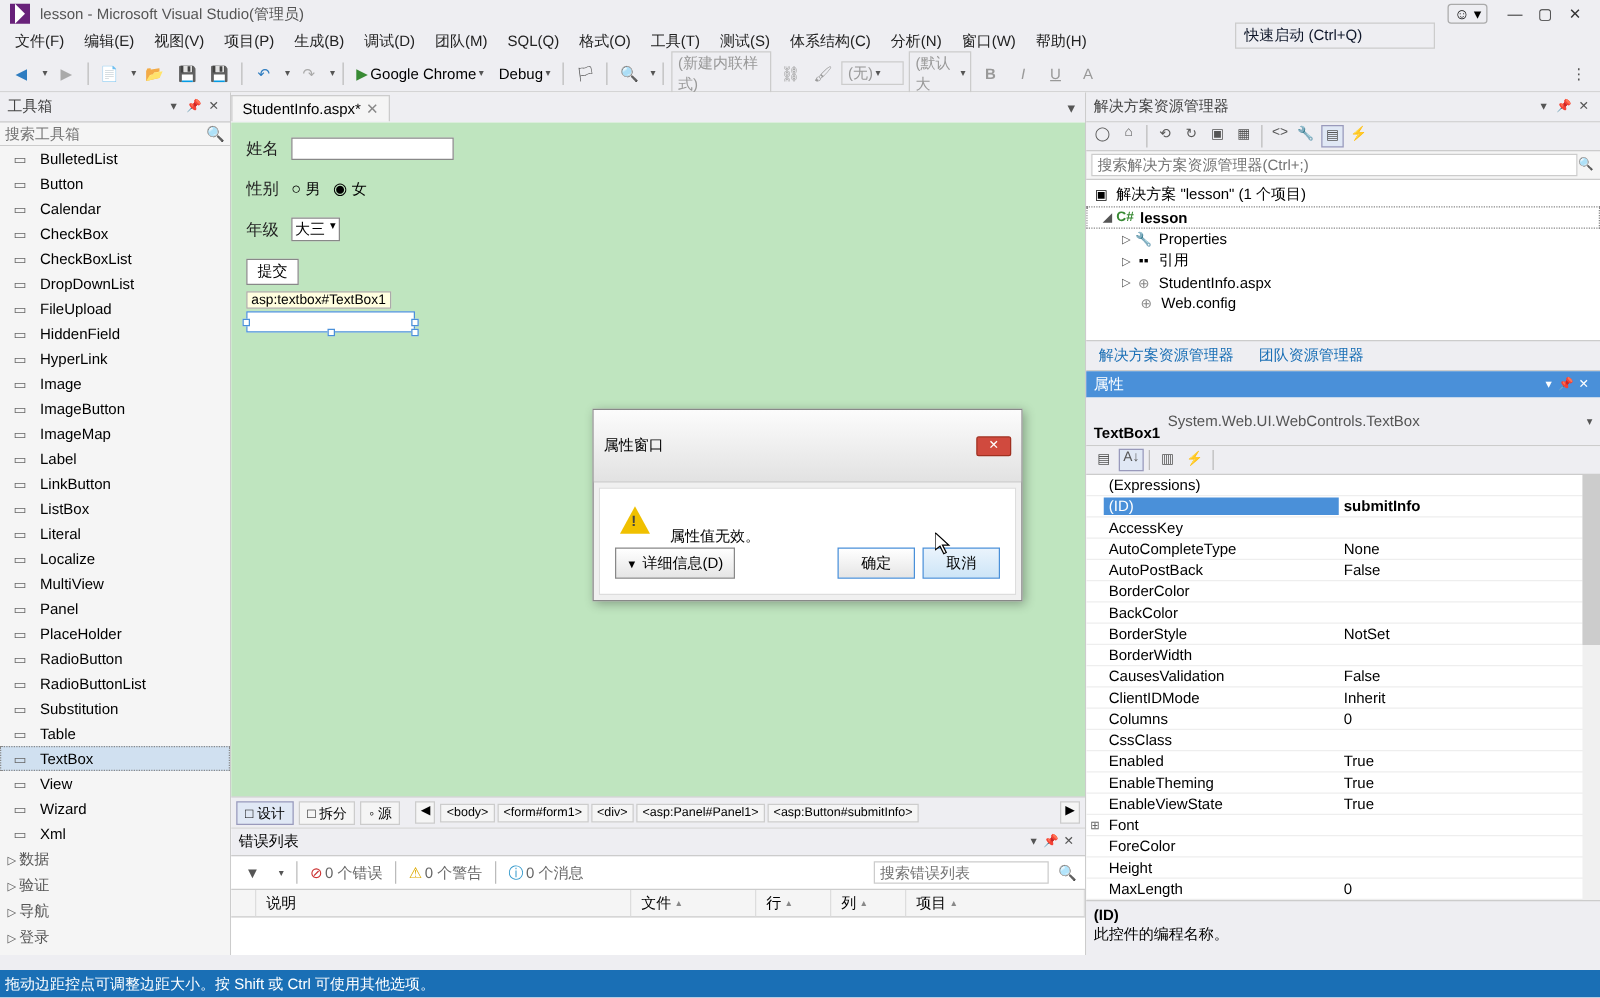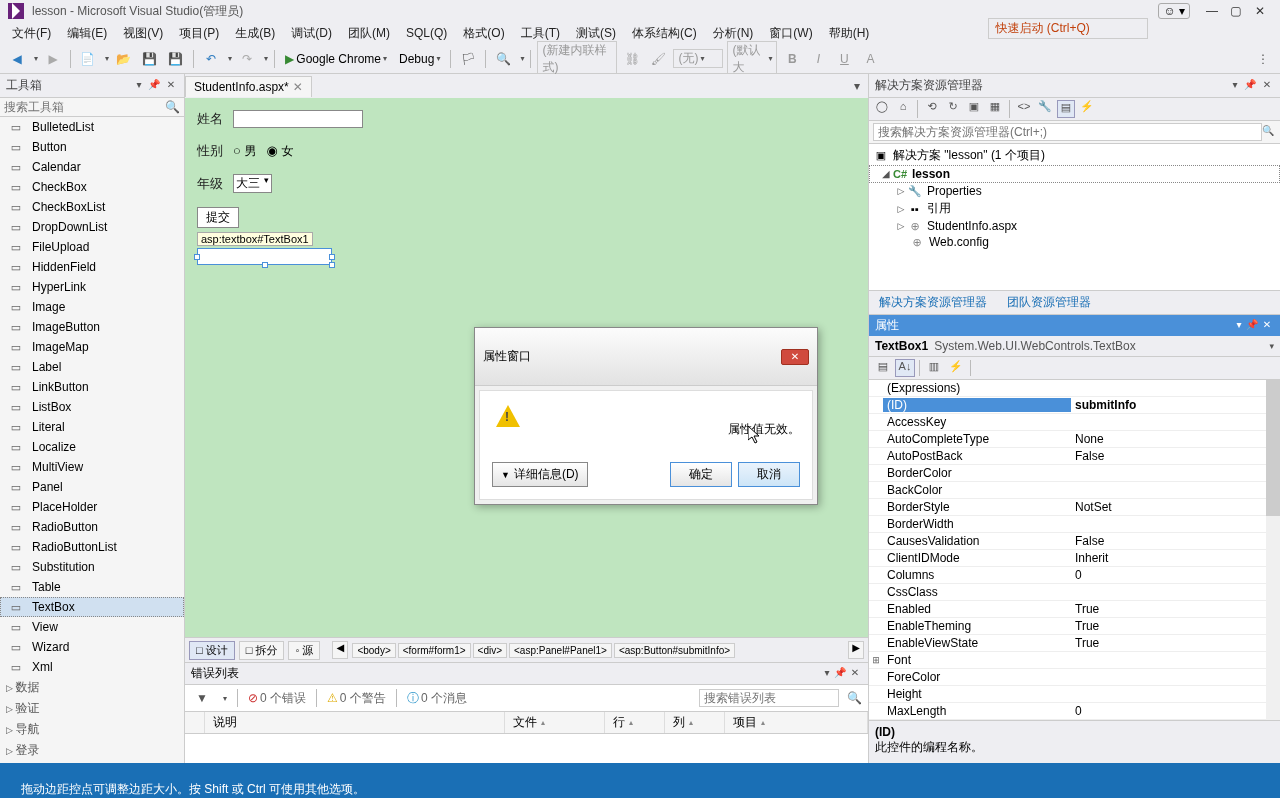--- a/index.html
+++ b/index.html
@@ -2,21 +2,21 @@
 <html><head>
 <meta charset="utf-8">
 <style>
 * { margin: 0; padding: 0; box-sizing: border-box; font-family: "Microsoft YaHei", "Segoe UI", sans-serif; font-size: 12px; }
 body { background: #eeeef2; overflow: hidden; width: 1280px; height: 798px; position: relative; }
 
 .titlebar { height: 22px; display: flex; align-items: center; padding: 0 8px; background: #eeeef2; }
 .titlebar .vs-icon { width: 16px; height: 16px; background: #68217a; position: relative; margin-right: 8px; }
 .titlebar .vs-icon::before { content: ""; position: absolute; width: 0; height: 0; border-left: 8px solid #fff; border-top: 8px solid transparent; border-bottom: 8px solid transparent; left: 4px; }
 .titlebar .title-text { color: #555; flex: 1; }
-.titlebar .quick-launch { border: 1px solid #ccc; padding: 1px 6px; width: 160px; color: #c2410c; margin-right: 10px; margin-top: 34px; }
+.titlebar .quick-launch { border: 1px solid #ccc; padding: 1px 6px; width: 160px; color: #0f172a; margin-right: 10px; margin-top: 34px; }
 .titlebar .feedback { border: 1px solid #aaa; border-radius: 3px; padding: 0 4px; margin-right: 10px; display: flex; align-items: center; }
 .titlebar .win-btn { width: 24px; text-align: center; color: #333; cursor: pointer; }
 
 .menubar { height: 22px; display: flex; align-items: center; padding: 0 4px; background: #eeeef2; }
 .menubar .menu-item { padding: 2px 8px; color: #222; cursor: pointer; }
 
 .toolbar { height: 30px; display: flex; align-items: center; padding: 0 6px; background: #eeeef2; border-bottom: 1px solid #ccc; gap: 4px; }
 .tool-btn { width: 22px; height: 22px; display: flex; align-items: center; justify-content: center; color: #555; cursor: pointer; }
 .tool-sep { width: 1px; height: 18px; background: #bbb; margin: 0 2px; }
 .tool-drop { display: flex; align-items: center; padding: 0 4px; cursor: pointer; }
@@ -93,47 +93,47 @@
 .aspx-icon { color: #888; }
 
 .tab-strip { display: flex; background: #eeeef2; border-top: 1px solid #ccc; }
 .ts-tab { padding: 3px 10px; cursor: pointer; color: #1a6fb5; }
 
 .props-panel { flex: 1; display: flex; flex-direction: column; border-top: 1px solid #ccc; }
 .props-header { background: #4a90d9; color: #fff; padding: 2px 6px; display: flex; align-items: center; }
 .props-header .spacer { flex: 1; }
 .props-header .pc-btn { color: #fff; }
 .props-obj { padding: 3px 6px; background: #eeeef2; border-bottom: 1px solid #ccc; display: flex; align-items: center; }
-.props-obj b { margin-right: 6px; }
+.props-obj b { margin-right: 6px; margin-top: 18px; }
 .props-obj .pd-arrow { margin-left: auto; font-size: 9px; color: #555; }
 .props-toolbar { display: flex; padding: 2px 4px; gap: 2px; border-bottom: 1px solid #ccc; background: #eeeef2; }
 .pt-btn { width: 20px; height: 18px; border: 1px solid transparent; text-align: center; cursor: pointer; font-size: 11px; color: #555; }
 .pt-btn.active { border-color: #99b; background: #e0e8f5; }
 .pt-sep { width: 1px; height: 16px; background: #bbb; margin: 1px 2px; }
 .props-grid { flex: 1; overflow: auto; background: #fff; position: relative; }
 .pg-scrollbar { position: absolute; right: 0; top: 0; width: 14px; height: 100%; background: #f0f0f0; }
 .pg-scrollbar .thumb { position: absolute; top: 0; width: 100%; height: 40%; background: #ccc; }
 .pg-row { display: flex; border-bottom: 1px solid #eee; height: 17px; align-items: center; }
 .pg-row.selected .pg-name { background: #4a90d9; color: #fff; }
 .pg-exp { width: 14px; text-align: center; font-size: 9px; color: #666; }
 .pg-name { width: 188px; padding-left: 4px; }
 .pg-val { flex: 1; padding-left: 4px; }
 .pg-val.bold { font-weight: bold; }
 .props-desc { border-top: 1px solid #ccc; padding: 4px 6px; background: #eeeef2; height: 44px; }
 .props-desc b { display: block; }
 
-.statusbar { position: absolute; bottom: 0; left: 0; right: 0; height: 35px; background: #1a6fb5; color: #fff; display: flex; align-items: flex-end; padding: 0 21px; font-size: 11px; }
+.statusbar { position: absolute; bottom: 0; left: 0; right: 0; height: 22px; background: #1a6fb5; color: #fff; display: flex; align-items: center; padding: 0 4px; font-size: 11px; }
 
 
 .dialog-overlay { position: absolute; left: 474px; top: 327px; width: 344px; background: #f0f0f0; border: 1px solid #888; box-shadow: 2px 2px 8px rgba(0,0,0,0.3); }
 .dlg-title { background: linear-gradient(#fcfcfc,#e2e2e2); padding: 20px 8px; display: flex; align-items: center; border-bottom: 1px solid #ccc; }
 .dlg-title .dlg-text { flex: 1; }
 .dlg-close { width: 28px; height: 16px; background: #d04a3e; border: 1px solid #a03020; border-radius: 2px; color: #fff; text-align: center; font-size: 10px; line-height: 14px; cursor: pointer; }
 .dlg-body { padding: 12px; border: 1px solid #ddd; margin: 4px; background: #fff; }
-.dlg-icon-row { display: flex; align-items: flex-start; gap: 16px; margin-bottom: 24px; justify-content: space-between; }
+.dlg-icon-row { display: flex; align-items: flex-start; gap: 16px; margin-bottom: 0; }
 .warn-icon { width: 0; height: 0; border-left: 12px solid transparent; border-right: 12px solid transparent; border-bottom: 22px solid #f0c000; position: relative; margin-left: 4px; margin-top: 2px; }
 .warn-icon::after { content: "!"; position: absolute; left: -3px; top: 5px; color: #444; font-weight: bold; }
 .dlg-msg { padding-top: 18px; }
 .dlg-buttons { display: flex; justify-content: flex-end; gap: 6px; }
 .dlg-btn { border: 1px solid #888; padding: 3px 18px; cursor: pointer; background: linear-gradient(#fff,#e5e5e5); font-size: 12px; }
 .dlg-btn.default { border-color: #4a90d9; }
 .dlg-btn.hover { background: linear-gradient(#eaf3fc,#cde5f7); border-color: #4a90d9; }
 .dlg-details { display: flex; align-items: center; gap: 4px; border: 1px solid #888; padding: 3px 8px; cursor: pointer; background: linear-gradient(#fff,#e5e5e5); margin-right: auto; font-size: 12px; }
 .cursor { position: absolute; left: 748px; top: 426px; width: 14px; height: 18px; pointer-events: none; z-index: 100; }
 .cursor svg { width: 100%; height: 100%; }

